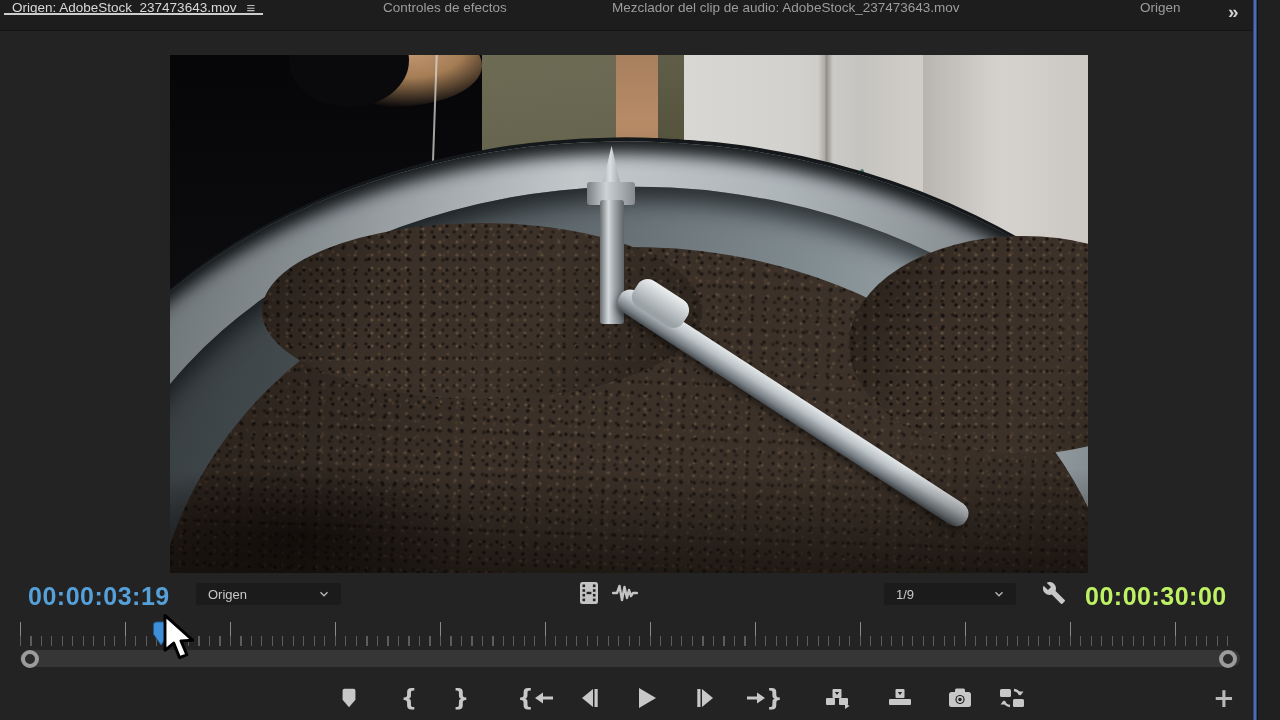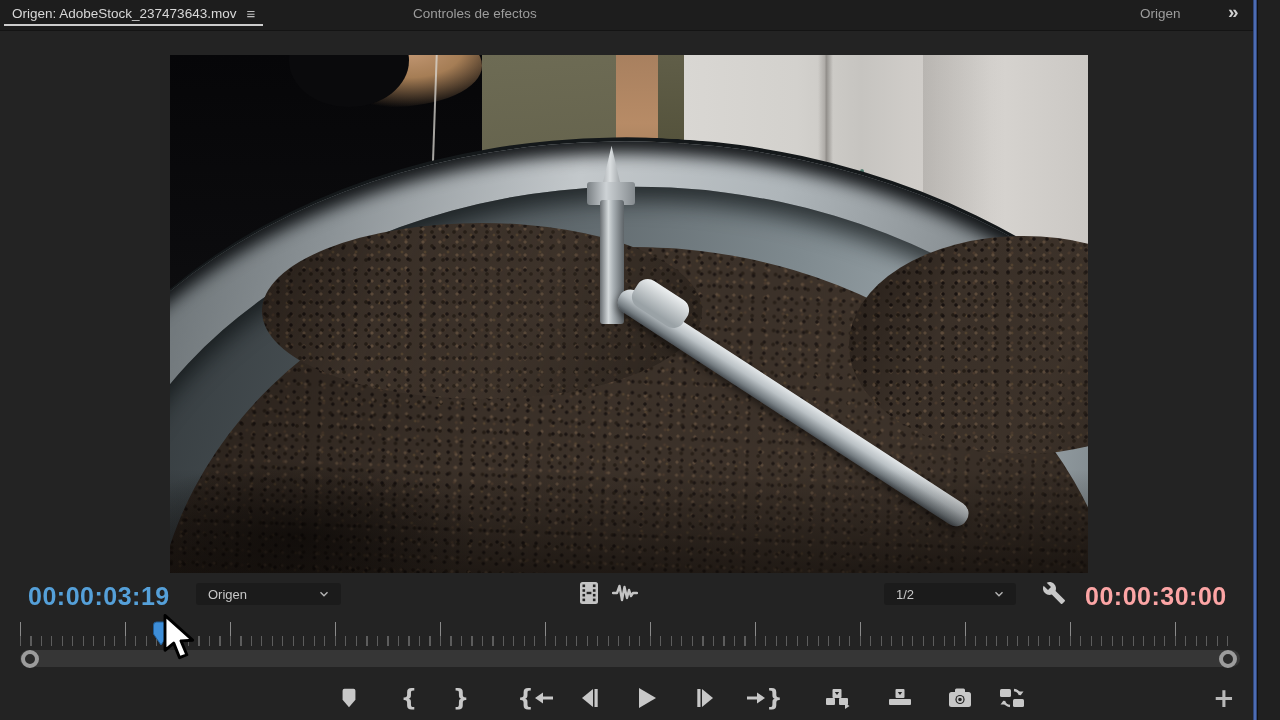--- a/index.html
+++ b/index.html
@@ -5,21 +5,21 @@
   * { margin:0; padding:0; box-sizing:border-box; }
   html,body { background:#111; }
   #app {
     position:relative; width:1280px; height:720px; overflow:hidden;
     background:#232323; font-family:"Liberation Sans", sans-serif;
     -webkit-font-smoothing:antialiased;
   }
   
   .tabbar { position:absolute; left:0; top:0; width:1280px; height:31px;
     background:#1d1d1d; border-bottom:1px solid #141414; }
-  .tab { position:absolute; top:0; height:26px; display:flex; align-items:center;
+  .tab { position:absolute; top:0; height:15px; display:flex; align-items:center;
     font-size:13.5px; color:#9c9c9c; white-space:nowrap; }
   .tab.active { color:#d8d8d8; }
   .tab.active .underline { position:absolute; left:-4px; right:-4px; bottom:0;
     height:2px; background:#cdcdcd; }
   .tab-menu-glyph { font-size:15px; color:#bdbdbd; margin-left:10px; line-height:1; }
   .tab-overflow { position:absolute; top:1px; left:1228px; font-size:19px;
     font-weight:bold; color:#d0d0d0; letter-spacing:-3px; }
   
   .focus-border { position:absolute; left:1253px; top:0; width:4px; height:720px;
     background:linear-gradient(90deg,#23345c,#5b7fd0 50%,#23345c); }
@@ -88,21 +88,21 @@
     transform:rotate(33deg);
     background:linear-gradient(180deg,#edf0f1,#9aa2a6 85%); }
   .v-vignette { left:0; bottom:0; width:100%; height:20%;
     background:linear-gradient(180deg,rgba(8,5,3,0),rgba(8,5,3,.55)); }
   .v-corner { left:-6%; bottom:-8%; width:40%; height:30%; border-radius:50%;
     background:radial-gradient(ellipse,rgba(5,3,2,.6),rgba(5,3,2,0) 70%); }
   
   .tc { position:absolute; top:582px; font-size:25px; font-weight:600;
     letter-spacing:.5px; font-family:"Liberation Sans", sans-serif; }
   .tc-current { left:28px; color:#55a0d9; }
-  .tc-duration { left:1085px; width:127px; color:#fca5a5; }
+  .tc-duration { left:1085px; width:127px; color:#bef264; }
   .dropdown { position:absolute; top:583px; height:22px; background:#1b1b1b;
     border-radius:3px; display:flex; align-items:center; font-size:13px;
     color:#c8c8c8; padding:0 10px 0 12px; }
   .dd-fit { left:196px; width:145px; }
   .dd-res { left:884px; width:132px; }
   .dd-chevron { margin-left:auto; }
   .midicon { position:absolute; top:581px; width:26px; height:24px; display:flex;
     align-items:center; justify-content:center; }
   
   .ruler { position:absolute; left:20px; top:622px; width:1213px; height:24px; }
@@ -132,22 +132,25 @@
 <body>
 
 <div id="app">
 
   <div class="tabbar">
     <div class="tab active" style="left:8px; padding:0 4px;">
       <span>Origen: AdobeStock_237473643.mov</span>
       <span class="tab-menu-glyph">≡</span>
       <span class="underline"></span>
     </div>
-    <div class="tab" style="left:383px;margin-left:30px;">
+    <div class="tab" style="left:383px;">
       <span>Controles de efectos</span>
+    </div>
+    <div class="tab" style="left:612px;">
+      <span>Mezclador del clip de audio: AdobeStock_237473643.mov</span>
     </div>
     <div class="tab" style="left:1140px; width:58px; overflow:hidden;">
       <span>Origen</span>
     </div>
     <div class="tab-overflow">»</div>
   </div>
 
   <div class="viewer">
     <div class="v-black"></div>
     <div class="v-headglow"></div>
@@ -201,21 +204,21 @@
     </svg>
   </div>
 
   <div class="midicon" style="left:612px;">
     <svg width="26" height="22" viewBox="0 0 26 22">
       <polyline points="1,11 5,11 7.5,4 10,18 12.5,5 15,16 17,8 19,14 21,11 25,11" fill="none" stroke="#c4c4c4" stroke-width="2.4" stroke-linejoin="round" stroke-linecap="round"></polyline>
     </svg>
   </div>
 
   <div class="dropdown dd-res">
-    <span>1/2</span>
+    <span>1/9</span>
     <span class="dd-chevron">
       <svg width="14" height="14" viewBox="0 0 24 24">
           <polyline points="6,9 12,15 18,9" fill="none" stroke="#b5b5b5" stroke-width="2.4"></polyline>
         </svg>
     </span>
   </div>
 
   <div class="midicon" style="left:1041px;">
     <svg width="24" height="24" viewBox="0 0 24 24">
       <path d="M22.7 19l-9.1-9.1c.9-2.3.4-5-1.5-6.9-2-2-5-2.4-7.4-1.3L9 6 6 9 1.6 4.7C.4 7.1.9 10.1 2.9 12.1c1.9 1.9 4.6 2.4 6.9 1.5l9.1 9.1c.4.4 1 .4 1.4 0l2.3-2.3c.5-.4.5-1.1.1-1.4z" fill="#c8c8c8"></path>

